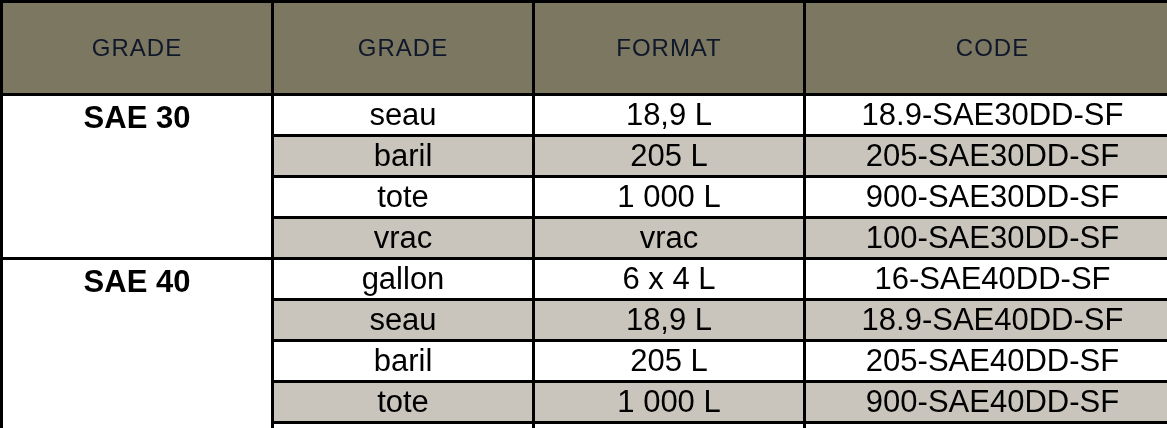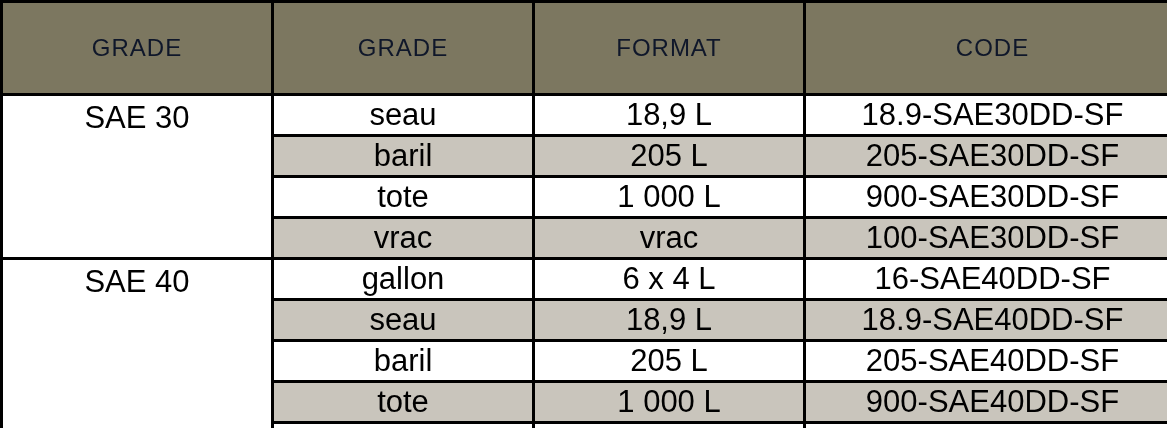--- a/index.html
+++ b/index.html
@@ -57,20 +57,21 @@
     border-bottom: none;
     border-left: 3px solid #000000;
     border-right: 3px solid #000000;
   }
   tbody td.grade-cell {
     font-size: 31px;
     vertical-align: top;
     padding-top: 4px;
     background: #ffffff;
     border-bottom: 3px solid #000000;
+    font-weight: bold;
   }
   tbody tr.group-last td {
     border-bottom: 3px solid #000000;
     text-align: center;
   }
   tbody tr.shaded td {
     background: #c9c5bc;
   }
   tbody tr.plain td {
     background: #ffffff;

